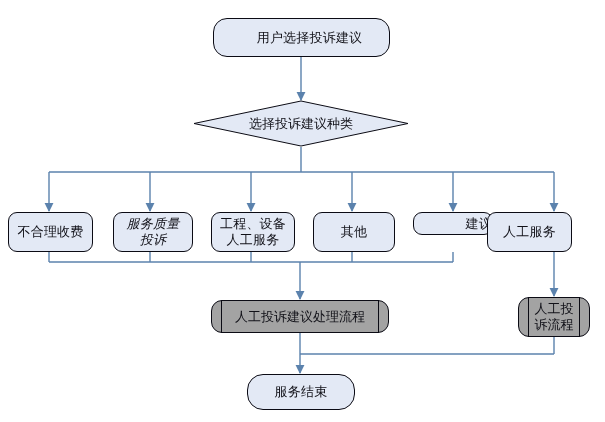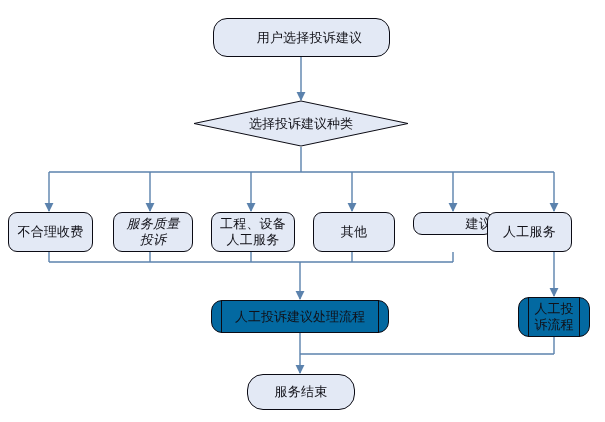--- a/index.html
+++ b/index.html
@@ -57,21 +57,21 @@
     white-space: nowrap;
   }
   .node-diamond-wrap svg {
     position: absolute;
     left: 0;
     top: 0;
   }
   .proc {
     position: absolute;
     box-sizing: border-box;
-    background: #0369a1;
+    background: #a3a3a3;
     border: 1px solid #0b0b14;
     border-radius: 11px;
     z-index: 2;
   }
   .proc .bar {
     position: absolute;
     top: -1px;
     bottom: -1px;
     width: 0;
     border-left: 1px solid #0b0b14;

